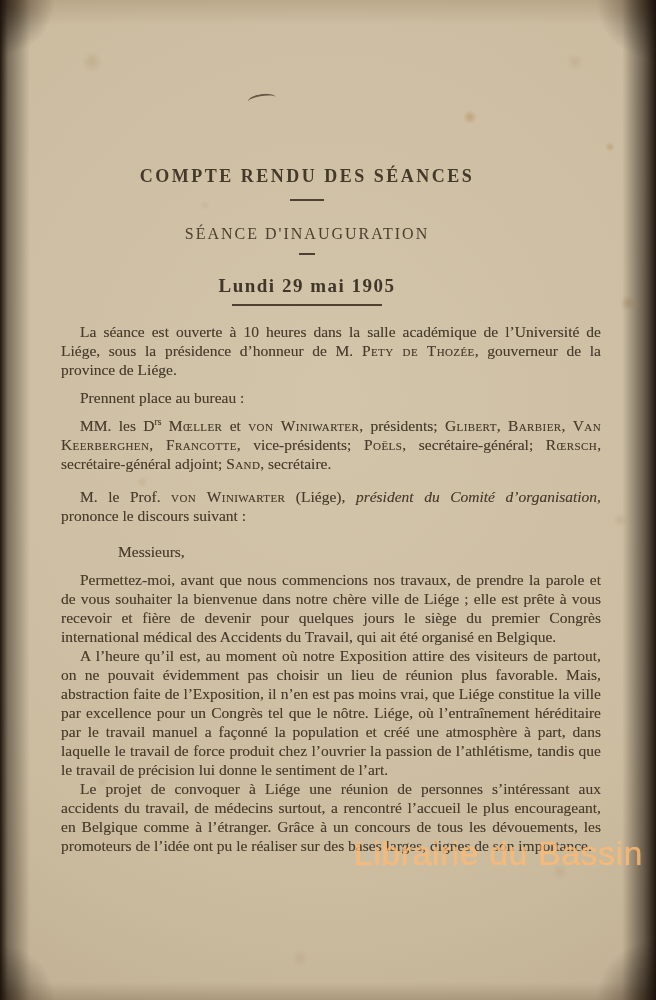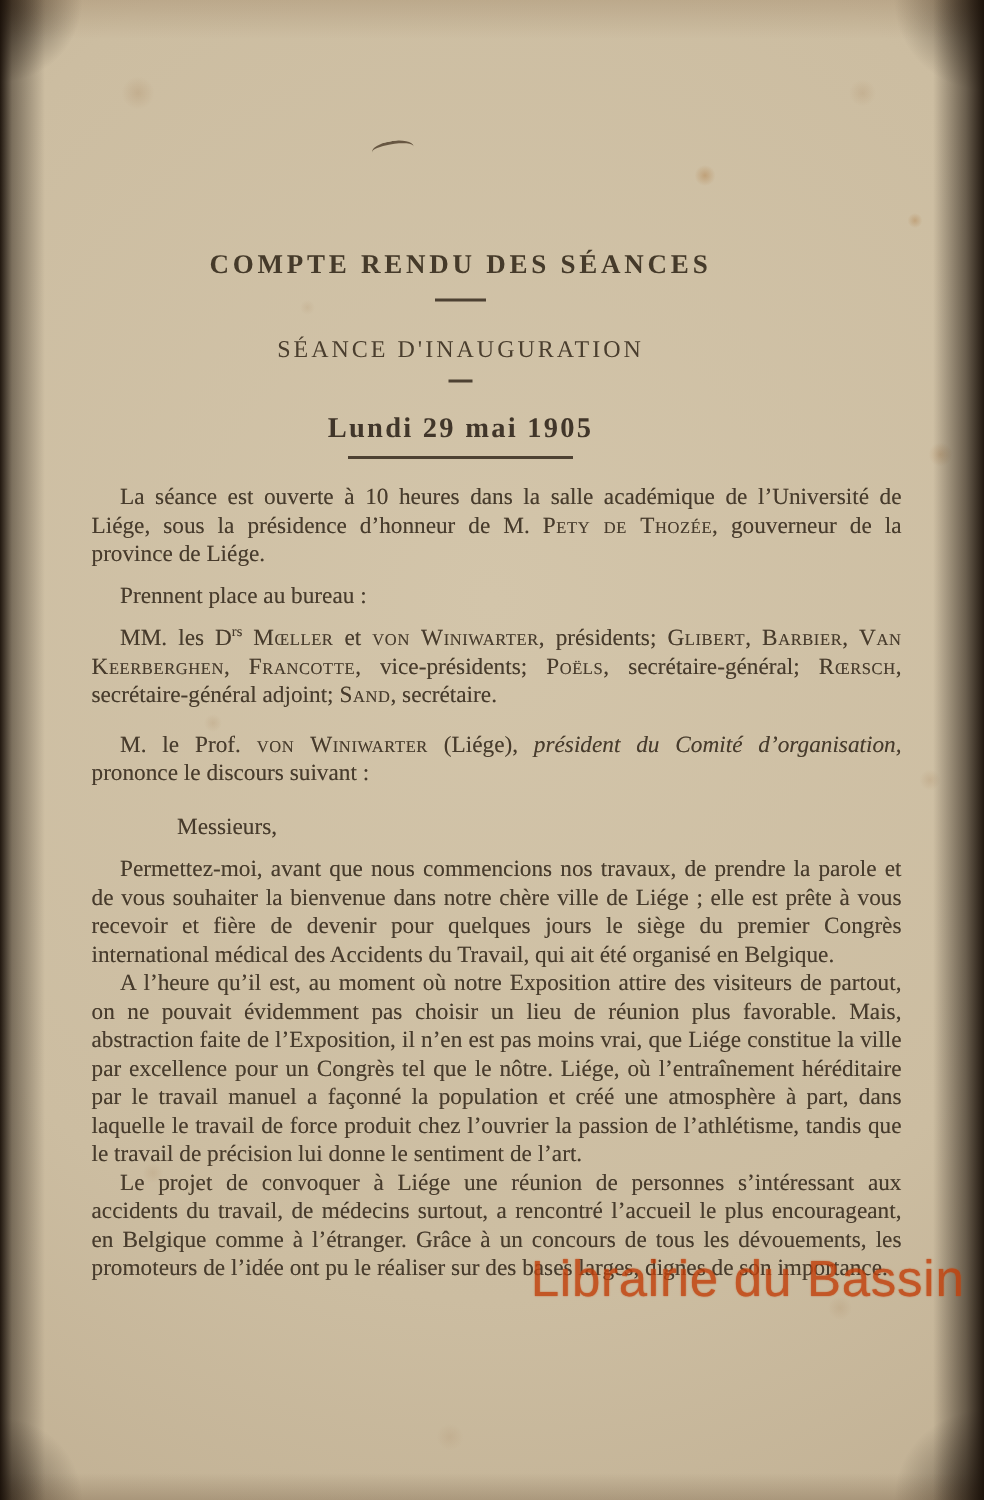--- a/index.html
+++ b/index.html
@@ -100,14 +100,14 @@
         <p class="para sp-sm"><span>MM. les D</span><span class="sup">rs</span><span> </span><span class="sc">Mœller</span><span> et </span><span class="sc">von Winiwarter</span><span>, présidents; </span><span class="sc">Glibert</span><span>, </span><span class="sc">Barbier</span><span>, </span><span class="sc">Van Keerberghen</span><span>, </span><span class="sc">Francotte</span><span>, vice-présidents; </span><span class="sc">Poëls</span><span>, secrétaire-général; </span><span class="sc">Rœrsch</span><span>, secrétaire-général adjoint; </span><span class="sc">Sand</span><span>, secrétaire.</span></p>
         <p class="para sp-md"><span>M. le Prof. </span><span class="sc">von Winiwarter</span><span> (Liége), </span><span class="it">président du Comité d’organisation,</span><span> prononce le discours suivant :</span></p>
         <p class="para sp-lg ind-lg"><span>Messieurs,</span></p>
         <p class="para sp-sm"><span>Permettez-moi, avant que nous commencions nos travaux, de prendre la parole et de vous souhaiter la bienvenue dans notre chère ville de Liége ; elle est prête à vous recevoir et fière de devenir pour quelques jours le siège du premier Congrès international médical des Accidents du Travail, qui ait été organisé en Belgique.</span></p>
         <p class="para"><span>A l’heure qu’il est, au moment où notre Exposition attire des visiteurs de partout, on ne pouvait évidemment pas choisir un lieu de réunion plus favorable. Mais, abstraction faite de l’Exposition, il n’en est pas moins vrai, que Liége constitue la ville par excellence pour un Congrès tel que le nôtre. Liége, où l’entraînement héréditaire par le travail manuel a façonné la population et créé une atmosphère à part, dans laquelle le travail de force produit chez l’ouvrier la passion de l’athlétisme, tandis que le travail de précision lui donne le sentiment de l’art.</span></p>
         <p class="para"><span>Le projet de convoquer à Liége une réunion de personnes s’intéressant aux accidents du travail, de médecins surtout, a rencontré l’accueil le plus encourageant, en Belgique comme à l’étranger. Grâce à un concours de tous les dévouements, les promoteurs de l’idée ont pu le réaliser sur des bases larges, dignes de son importance.</span></p>
       </div>
   </div>
 
   <div class="vignette"></div>
-  <div class="watermark" style="color: #c2410c; margin-left: 20px;">Librairie du Bassin</div>
+  <div class="watermark" style="color: #fdba74; margin-left: 20px;">Librairie du Bassin</div>
 </div>
 
 </body></html>

